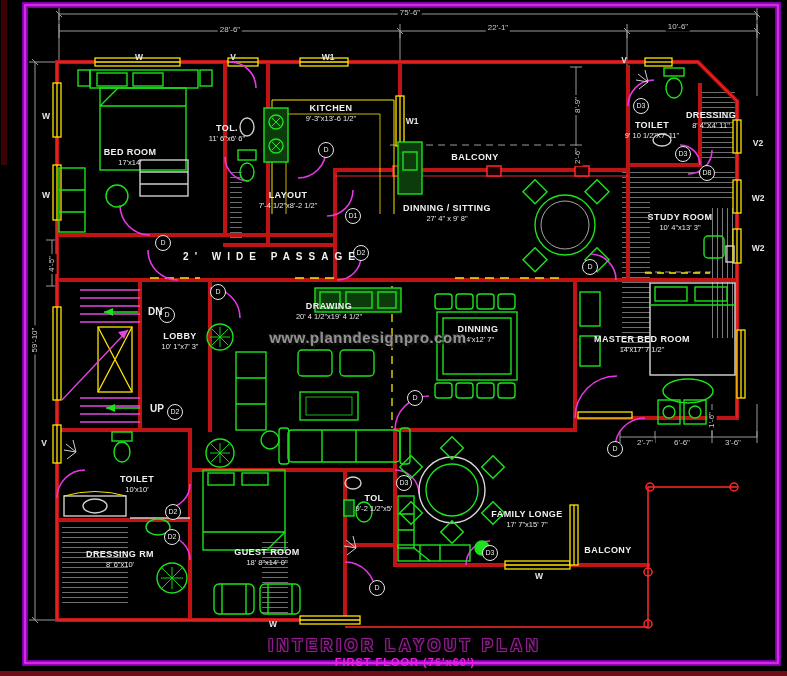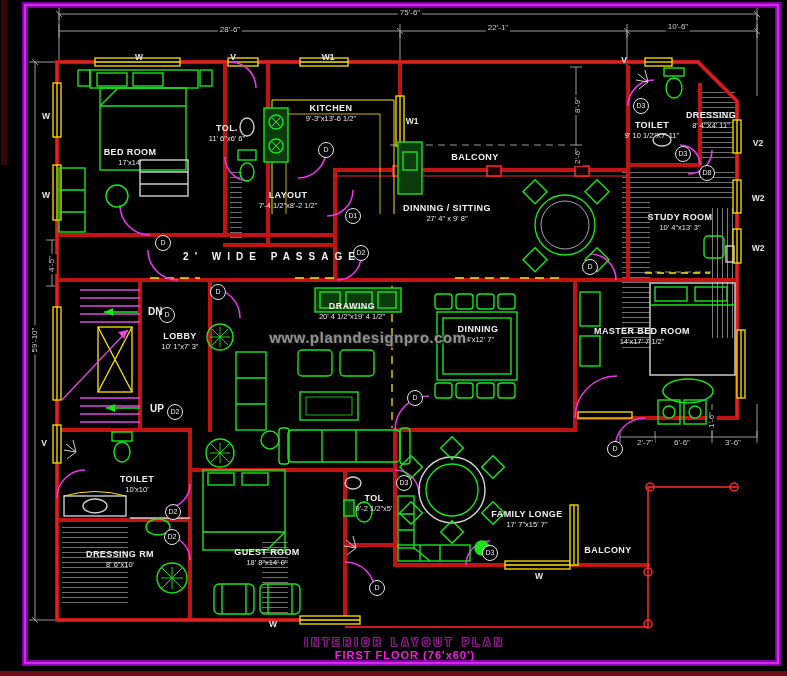--- a/index.html
+++ b/index.html
@@ -18,21 +18,21 @@
   .dim-label.rot{transform:translate(-50%,-50%) rotate(-90deg);}
   #passage-label{position:absolute;left:272px;top:256px;transform:translate(-50%,-50%);font-size:10px;
              letter-spacing:6px;color:#f2f2f2;font-weight:bold;white-space:nowrap;z-index:5;}
   .stair-tag{position:absolute;font-size:10px;color:#eee;font-weight:bold;z-index:5;}
   #dn-tag{left:148px;top:306px;}
   #up-tag{left:150px;top:403px;}
   #watermark{position:absolute;left:368px;top:337px;transform:translate(-50%,-50%);z-index:6;
              font-size:15px;font-weight:bold;letter-spacing:.5px;color:#9c9c9c;opacity:.93;
              text-shadow:2px 2px 1px #161616, -1px -1px 0 #3c3c3c;white-space:nowrap;}
   #title-block{position:absolute;left:405px;top:637px;transform:translateX(-50%);z-index:6;text-align:center;white-space:nowrap;}
-  #title-line1{font-size:10px;font-weight:800;letter-spacing:4px;color:#14020f;
+  #title-line1{font-size:16px;font-weight:800;letter-spacing:4px;color:#14020f;
                text-shadow:1px 1px 0 #8e1f8e,-1px -1px 0 #8e1f8e,1px -1px 0 #8e1f8e,-1px 1px 0 #8e1f8e,0 0 3px #5e0b5e;}
   #title-line2{font-size:11px;font-weight:bold;letter-spacing:1px;color:#f21ce3;margin-top:1px;}
 </style>
 </head>
 <body>
 
 <div id="stage">
 
 <svg id="plan-svg" width="787" height="676" viewBox="0 0 787 676">
   <defs>
@@ -393,29 +393,29 @@
         <div class="room-dims">8' 4"X4' 11"</div>
       </div>
       <div class="room-label" style="left: 680px; top: 222px;">
         <div class="room-name">STUDY ROOM</div>
         <div class="room-dims">10' 4"x13' 3"</div>
       </div>
       <div class="room-label" style="left: 180px; top: 341px;">
         <div class="room-name">LOBBY</div>
         <div class="room-dims">10' 1"x7' 3"</div>
       </div>
-      <div class="room-label" style="left: 352px; top: 311px;">
+      <div class="room-label" style="left: 329px; top: 311px;">
         <div class="room-name">DRAWING</div>
         <div class="room-dims">20' 4 1/2"x19' 4 1/2"</div>
       </div>
       <div class="room-label" style="left: 478px; top: 334px;">
         <div class="room-name">DINNING</div>
         <div class="room-dims">14'x12' 7"</div>
       </div>
-      <div class="room-label" style="left: 642px; top: 336px;">
+      <div class="room-label" style="left: 642px; top: 344px;">
         <div class="room-name">MASTER BED ROOM</div>
         <div class="room-dims">14'x17' 7 1/2"</div>
       </div>
       <div class="room-label" style="left: 137px; top: 484px;">
         <div class="room-name">TOILET</div>
         <div class="room-dims">10'x10'</div>
       </div>
       <div class="room-label" style="left: 120px; top: 559px;">
         <div class="room-name">DRESSING RM</div>
         <div class="room-dims">8' 6"x10'</div>

